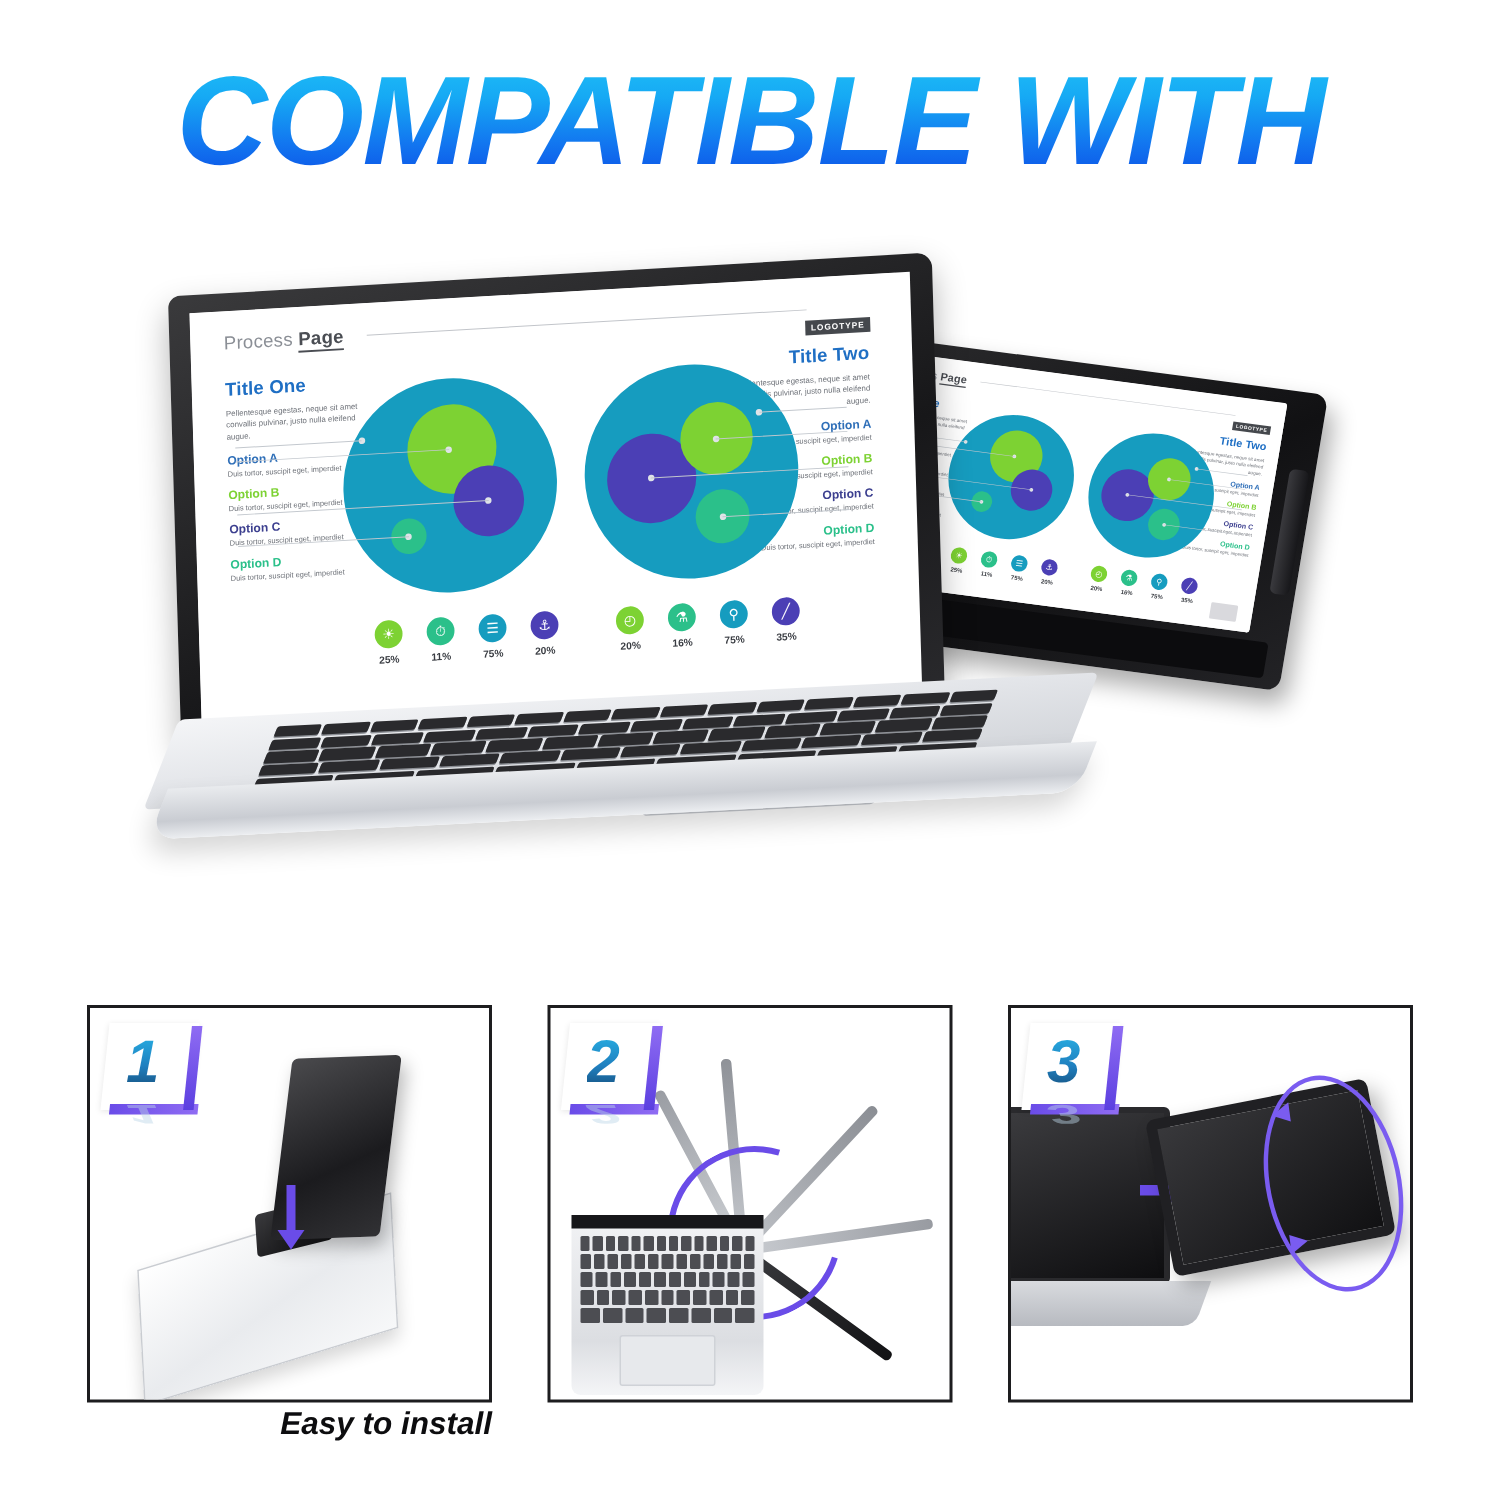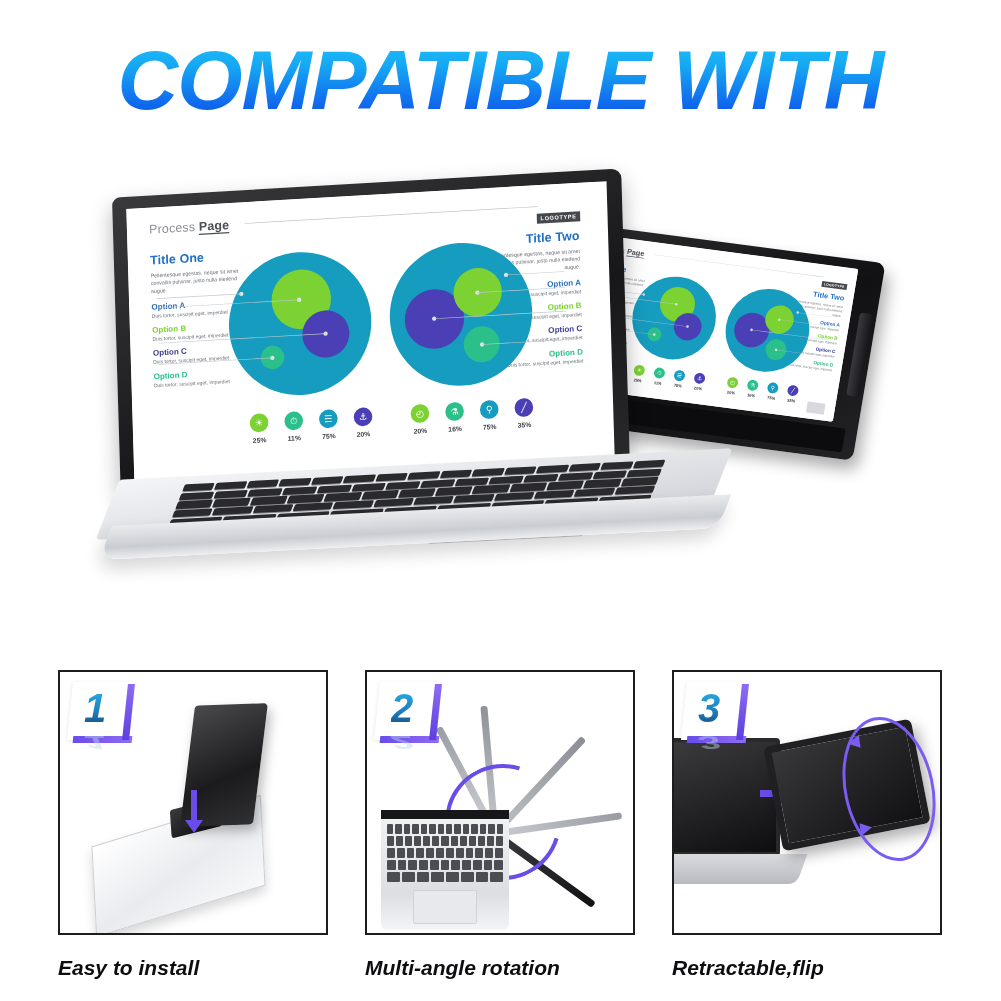--- a/index.html
+++ b/index.html
@@ -142,21 +142,21 @@
   .ipct{font-size:11px;font-weight:bold;color:#3a3d43;}
 
   
   .panels{position:absolute;left:0;top:660px;width:1001px;height:341px;}
   .panel{
     position:absolute;top:10px;width:270px;height:265px;
     background:#fff;border:2px solid #1d1d1f;box-sizing:border-box;overflow:hidden;
   }
   .panel.p1{left:58px;} .panel.p2{left:365px;} .panel.p3{left:672px;}
   .caption{
-    position:absolute;top:296px;width:270px;text-align:left;
+    position:absolute;top:278px;width:270px;text-align:right;
     font-size:21px;font-weight:bold;font-style:italic;color:#0d0d0f;
   }
   .caption.c1{left:58px;} .caption.c2{left:365px;} .caption.c3{left:672px;}
 
   
   .badge{position:absolute;left:10px;top:10px;width:74px;height:72px;}
   .badge .card{
     position:absolute;left:0;top:0;width:60px;height:58px;background:#fff;
     transform:skewX(-6deg);box-shadow:0 1px 4px rgba(0,0,0,.10);
   }
@@ -699,36 +699,34 @@
         <div class="tp"></div>
       </div>
       <div class="badge">
         <div class="card"></div>
         <div class="edge-b"></div>
         <div class="edge-r"></div>
         <div class="numref">2</div>
         <div class="num">2</div>
       </div>
     </div>
-    <div class="caption c2">Multi-angle rotation</div>
 
     <div class="panel p3">
       <div class="p3-lap">
         <div class="p3-lid"></div>
         <div class="p3-base"></div>
       </div>
       <div class="p3-arrow"></div>
       <div class="p3-mon"></div>
       <div class="p3-loop"></div>
       <div class="p3-loop-tip"></div>
       <div class="p3-loop-tip2"></div>
       <div class="badge">
         <div class="card"></div>
         <div class="edge-b"></div>
         <div class="edge-r"></div>
         <div class="numref">3</div>
         <div class="num">3</div>
       </div>
     </div>
-    <div class="caption c3">Retractable,flip</div>
 
   </div>
 </div>
 
 </body></html>

